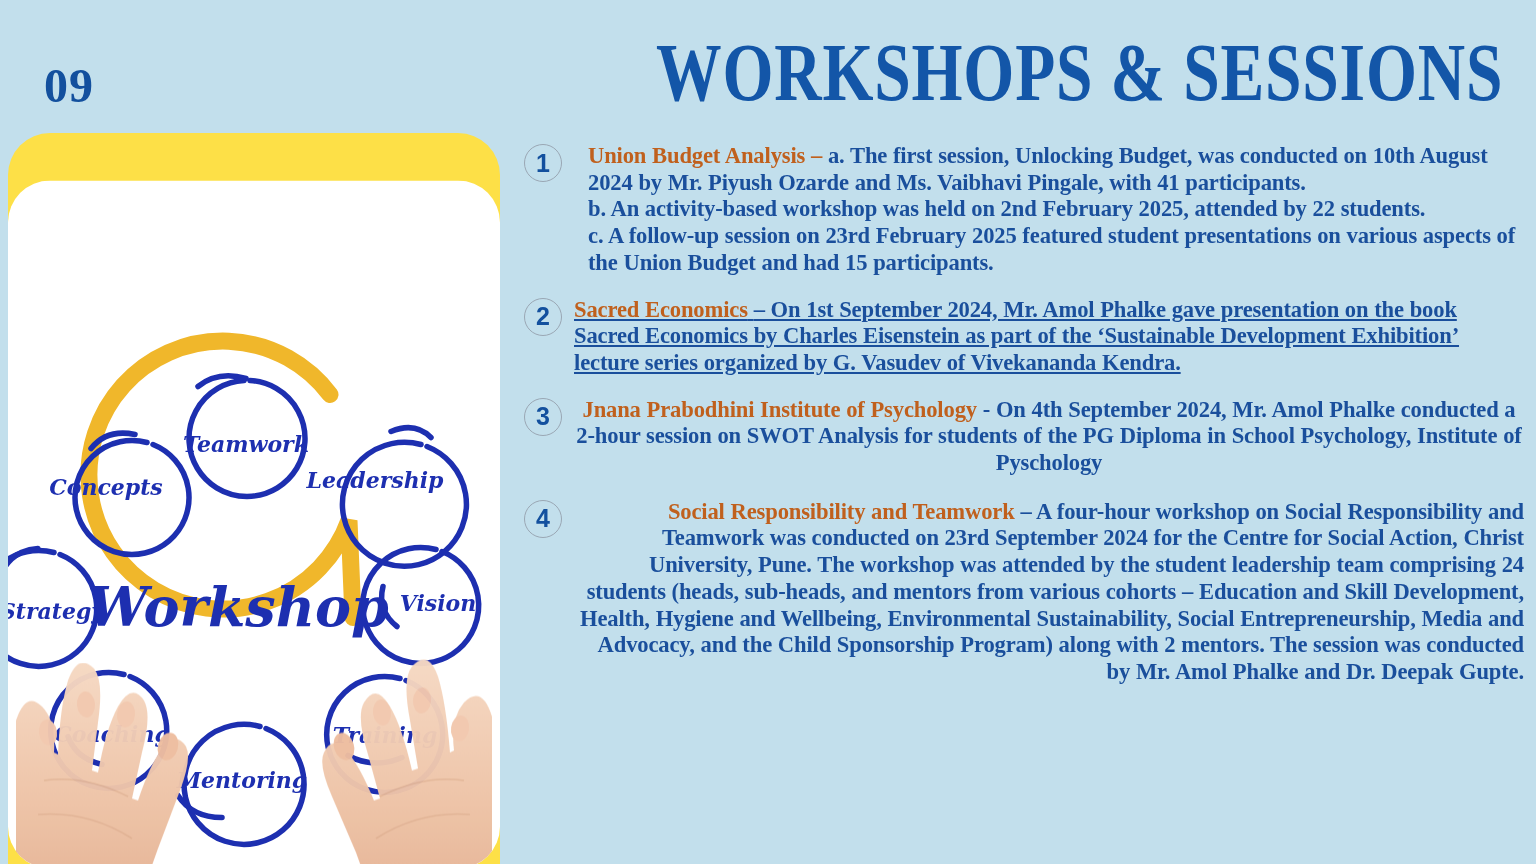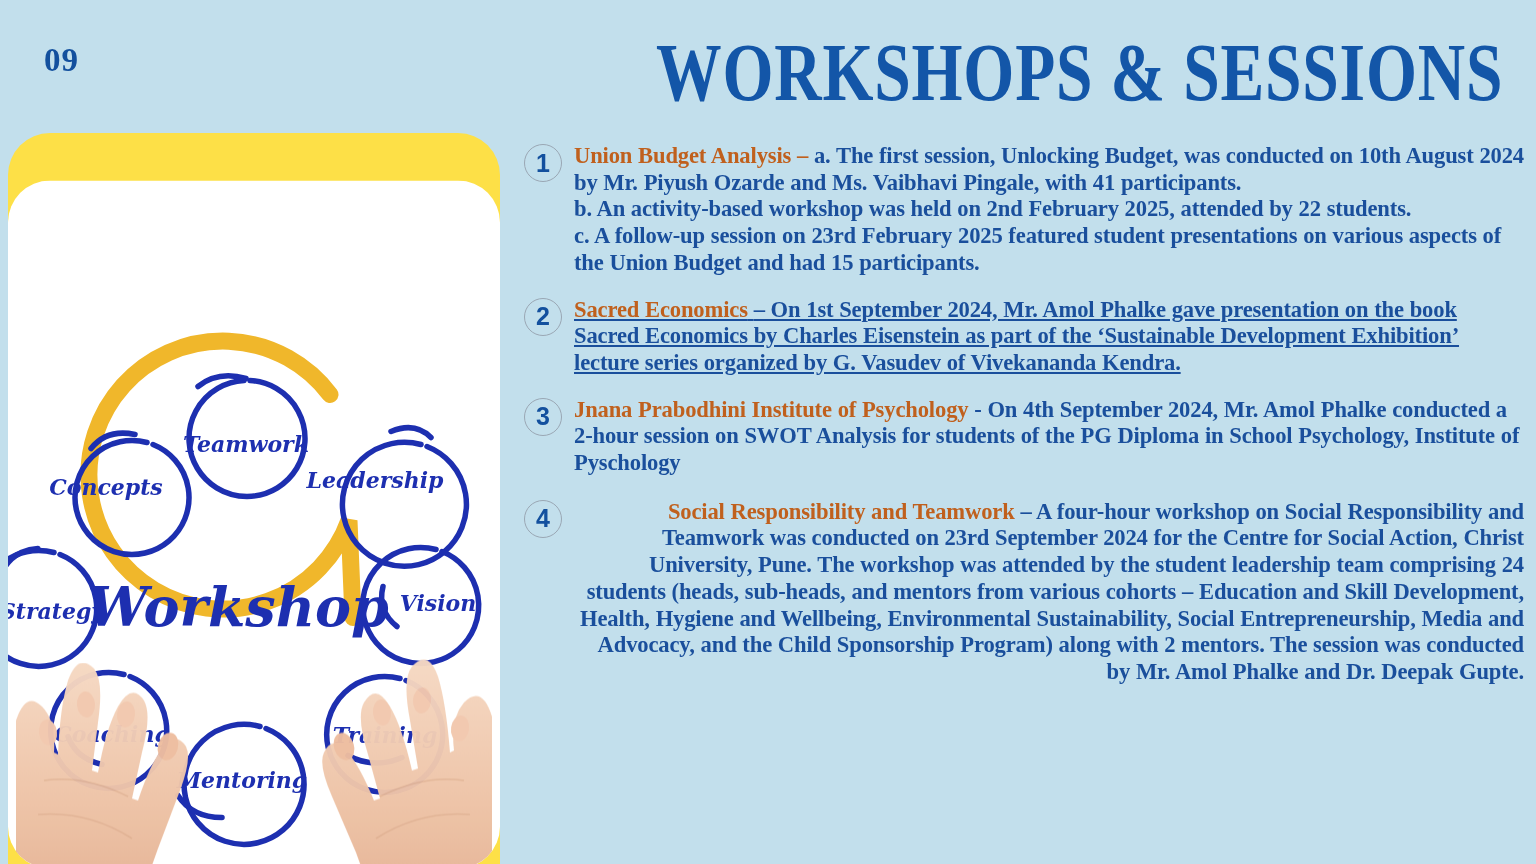--- a/index.html
+++ b/index.html
@@ -13,22 +13,22 @@
   body {
     background: #c2dfec;
     font-family: "Liberation Serif", "DejaVu Serif", serif;
     position: relative;
   }
 
   
   .slide-number {
     position: absolute;
     left: 44px;
-    top: 44px;
-    font-size: 33px;
+    top: 62px;
+    font-size: 48px;
     font-weight: bold;
     color: #13509e;
     letter-spacing: 1px;
     line-height: 1;
   }
 
   
   .slide-title {
     position: absolute;
     left: 560px;
@@ -106,23 +106,23 @@
     color: #1a4f9c;
     letter-spacing: -0.15px;
     word-spacing: 0.3px;
   }
 
   .lead {
     color: #c0601d;
     font-weight: bold;
   }
 
-  .item-1 .body-text { width: 972px; }
+  .item-1 .body-text { width: 972px; margin-left: 14px; }
   .item-2 .body-text { width: 880px; text-decoration: underline; }
-  .item-3 .body-text { width: 900px; }
+  .item-3 .body-text { width: 900px; text-align: center; }
   .item-4 .body-text { width: 972px; text-align: right; }
 
   .item-1 { margin-bottom: 20px; }
   .item-2 { margin-bottom: 20px; }
   .item-3 { margin-bottom: 22px; }
 </style>
 </head>
 <body>
 
 <div class="slide-number">09</div>

